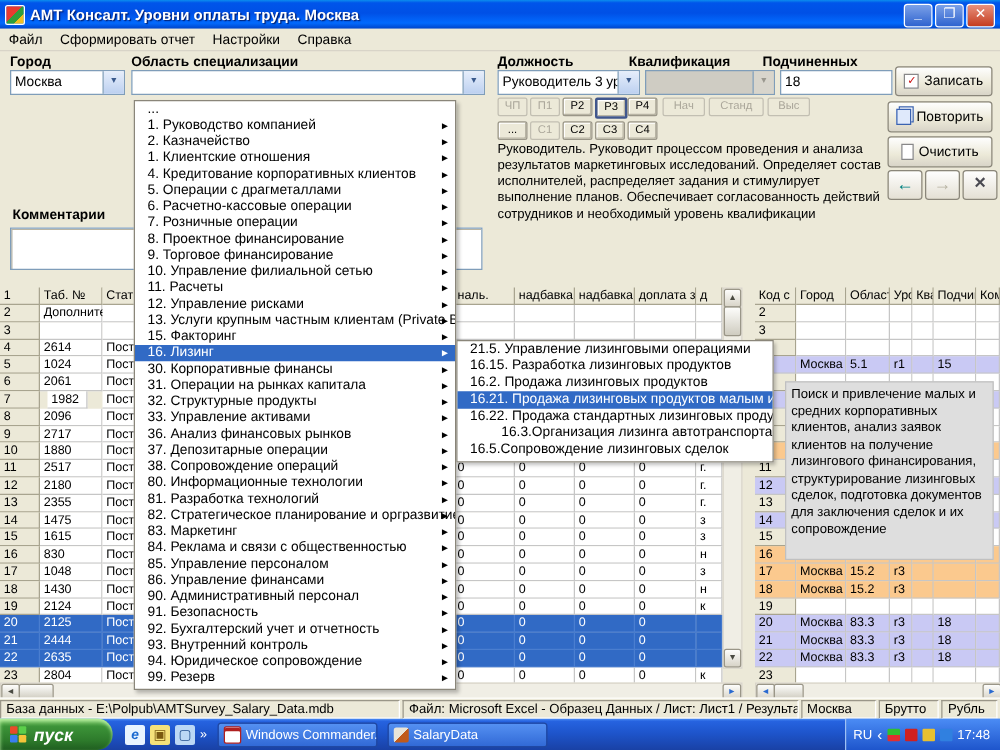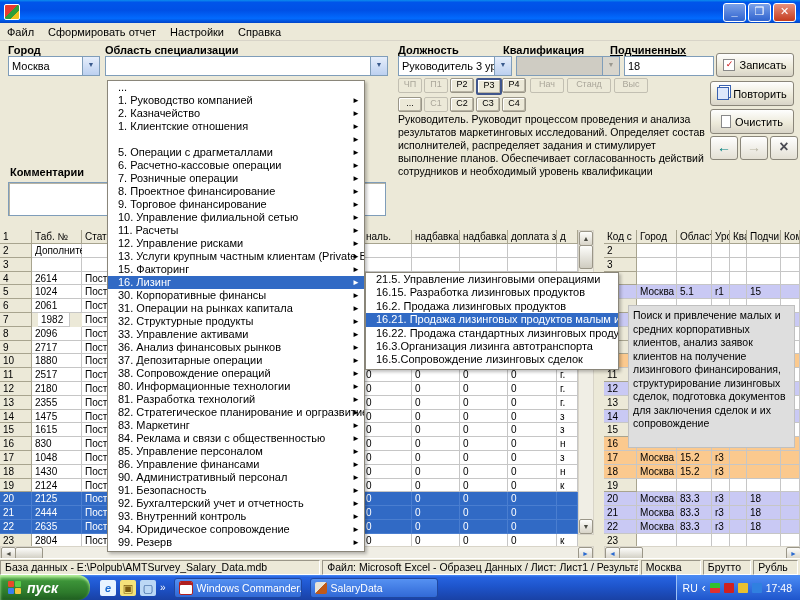--- a/index.html
+++ b/index.html
@@ -79,39 +79,40 @@
   #tray{margin-left:auto;height:25px;background:linear-gradient(180deg,#4b8cf5,#1e55cc);border-left:1px solid #9ec1f5;display:flex;align-items:center;gap:4px;padding:0 8px 0 6px;color:#fff;font-size:10.5px;}
   .trayicon{width:10px;height:10px;border-radius:1px;}
 </style>
 </head>
 <body>
 
 <div id="win">
 
   <div id="titlebar" class="abs">
     <span class="appicon"></span>
+    <span class="title">АМТ Консалт. Уровни оплаты труда. Москва</span>
     <span class="tbtns">
       <span class="tbtn">_</span>
       <span class="tbtn">❐</span>
       <span class="tbtn close">✕</span>
     </span>
   </div>
 
   <div id="menubar" class="abs">
       <span>Файл</span>
       <span>Сформировать отчет</span>
       <span>Настройки</span>
       <span>Справка</span>
     </div>
 
   <div class="abs flabel" style="left:8px;top:44px;">Город</div>
   <div class="abs flabel" style="left:105px;top:44px;">Область специализации</div>
   <div class="abs flabel" style="left:398px;top:44px;">Должность</div>
   <div class="abs flabel" style="left:503px;top:44px;">Квалификация</div>
-  <div class="abs flabel" style="left:610px;top:44px;text-decoration:underline;">Подчиненных</div>
+  <div class="abs flabel" style="left:610px;top:44px;">Подчиненных</div>
 
   <div class="abs field" style="left:8px;top:56px;width:90px;height:18px;">
     <span class="val">Москва</span>
     <span class="combo-btn">▼</span>
   </div>
   <div class="abs field" style="left:105px;top:56px;width:281px;height:18px;">
     <span class="combo-btn">▼</span>
   </div>
   <div class="abs field" style="left:398px;top:56px;width:112px;height:18px;">
     <span class="val">Руководитель 3 уровня</span>
@@ -532,21 +533,21 @@
     <div class="sbbtn" style="right:0;top:0;width:13px;height:11px;line-height:11px;color:#2a6ad0;">►</div>
   </div>
 
   <div id="tooltip" class="abs">Поиск и привлечение малых и средних корпоративных клиентов, анализ заявок клиентов на получение лизингового финансирования, структурирование лизинговых сделок, подготовка документов для заключения сделок и их сопровождение</div>
 
   <div id="mainmenu" class="popup" style="left:107px;top:80px;width:256px;height:470px;">
       <div class="mitem"><span>...</span></div>
       <div class="mitem"><span>1. Руководство компанией</span><span class="arr">►</span></div>
       <div class="mitem"><span>2. Казначейство</span><span class="arr">►</span></div>
       <div class="mitem"><span>1. Клиентские отношения</span><span class="arr">►</span></div>
-      <div class="mitem"><span class="arr">►</span></div>
+      <div class="mitem"><span>4. Кредитование корпоративных клиентов</span><span class="arr">►</span></div>
       <div class="mitem"><span>5. Операции с драгметаллами</span><span class="arr">►</span></div>
       <div class="mitem"><span>6. Расчетно-кассовые операции</span><span class="arr">►</span></div>
       <div class="mitem"><span>7. Розничные операции</span><span class="arr">►</span></div>
       <div class="mitem"><span>8. Проектное финансирование</span><span class="arr">►</span></div>
       <div class="mitem"><span>9. Торговое финансирование</span><span class="arr">►</span></div>
       <div class="mitem"><span>10. Управление филиальной сетью</span><span class="arr">►</span></div>
       <div class="mitem"><span>11. Расчеты</span><span class="arr">►</span></div>
       <div class="mitem"><span>12. Управление рисками</span><span class="arr">►</span></div>
       <div class="mitem"><span>13. Услуги крупным частным клиентам (Private Banking)</span><span class="arr">►</span></div>
       <div class="mitem"><span>15. Факторинг</span><span class="arr">►</span></div>
@@ -571,21 +572,21 @@
       <div class="mitem"><span>93. Внутренний контроль</span><span class="arr">►</span></div>
       <div class="mitem"><span>94. Юридическое сопровождение</span><span class="arr">►</span></div>
       <div class="mitem"><span>99. Резерв</span><span class="arr">►</span></div>
     </div>
   <div id="submenu" class="popup" style="left:365px;top:272px;width:252px;height:96px;">
       <div class="mitem" style="height: 13.4px; line-height: 13.4px;">21.5. Управление лизинговыми операциями</div>
       <div class="mitem" style="height: 13.4px; line-height: 13.4px;">16.15. Разработка лизинговых продуктов</div>
       <div class="mitem" style="height: 13.4px; line-height: 13.4px;">16.2. Продажа лизинговых продуктов</div>
       <div class="mitem hl" style="height: 13.4px; line-height: 13.4px;">16.21. Продажа лизинговых продуктов малым и средни</div>
       <div class="mitem" style="height: 13.4px; line-height: 13.4px;">16.22. Продажа стандартных лизинговых продуктов</div>
-      <div class="mitem" style="height: 13.4px; line-height: 13.4px;">16.3.Организация лизинга автотранспорта</div>
+      <div class="mitem" style="height: 13.4px; line-height: 13.4px; text-align: right;">16.3.Организация лизинга автотранспорта</div>
       <div class="mitem" style="height: 13.4px; line-height: 13.4px;">16.5.Сопровождение лизинговых сделок</div>
     </div>
 
   <div id="statusbar" class="abs">
     <span class="sseg" style="width:322px;">База данных - E:\Polpub\AMTSurvey_Salary_Data.mdb</span>
     <span class="sseg" style="width:318px;">Файл: Microsoft Excel - Образец Данных / Лист: Лист1 / Результаты сравнения</span>
     <span class="sseg" style="width:52px;">Москва</span>
     <span class="sseg" style="width:40px;">Брутто</span>
     <span class="sseg" style="width:36px;">Рубль</span>
   </div>

